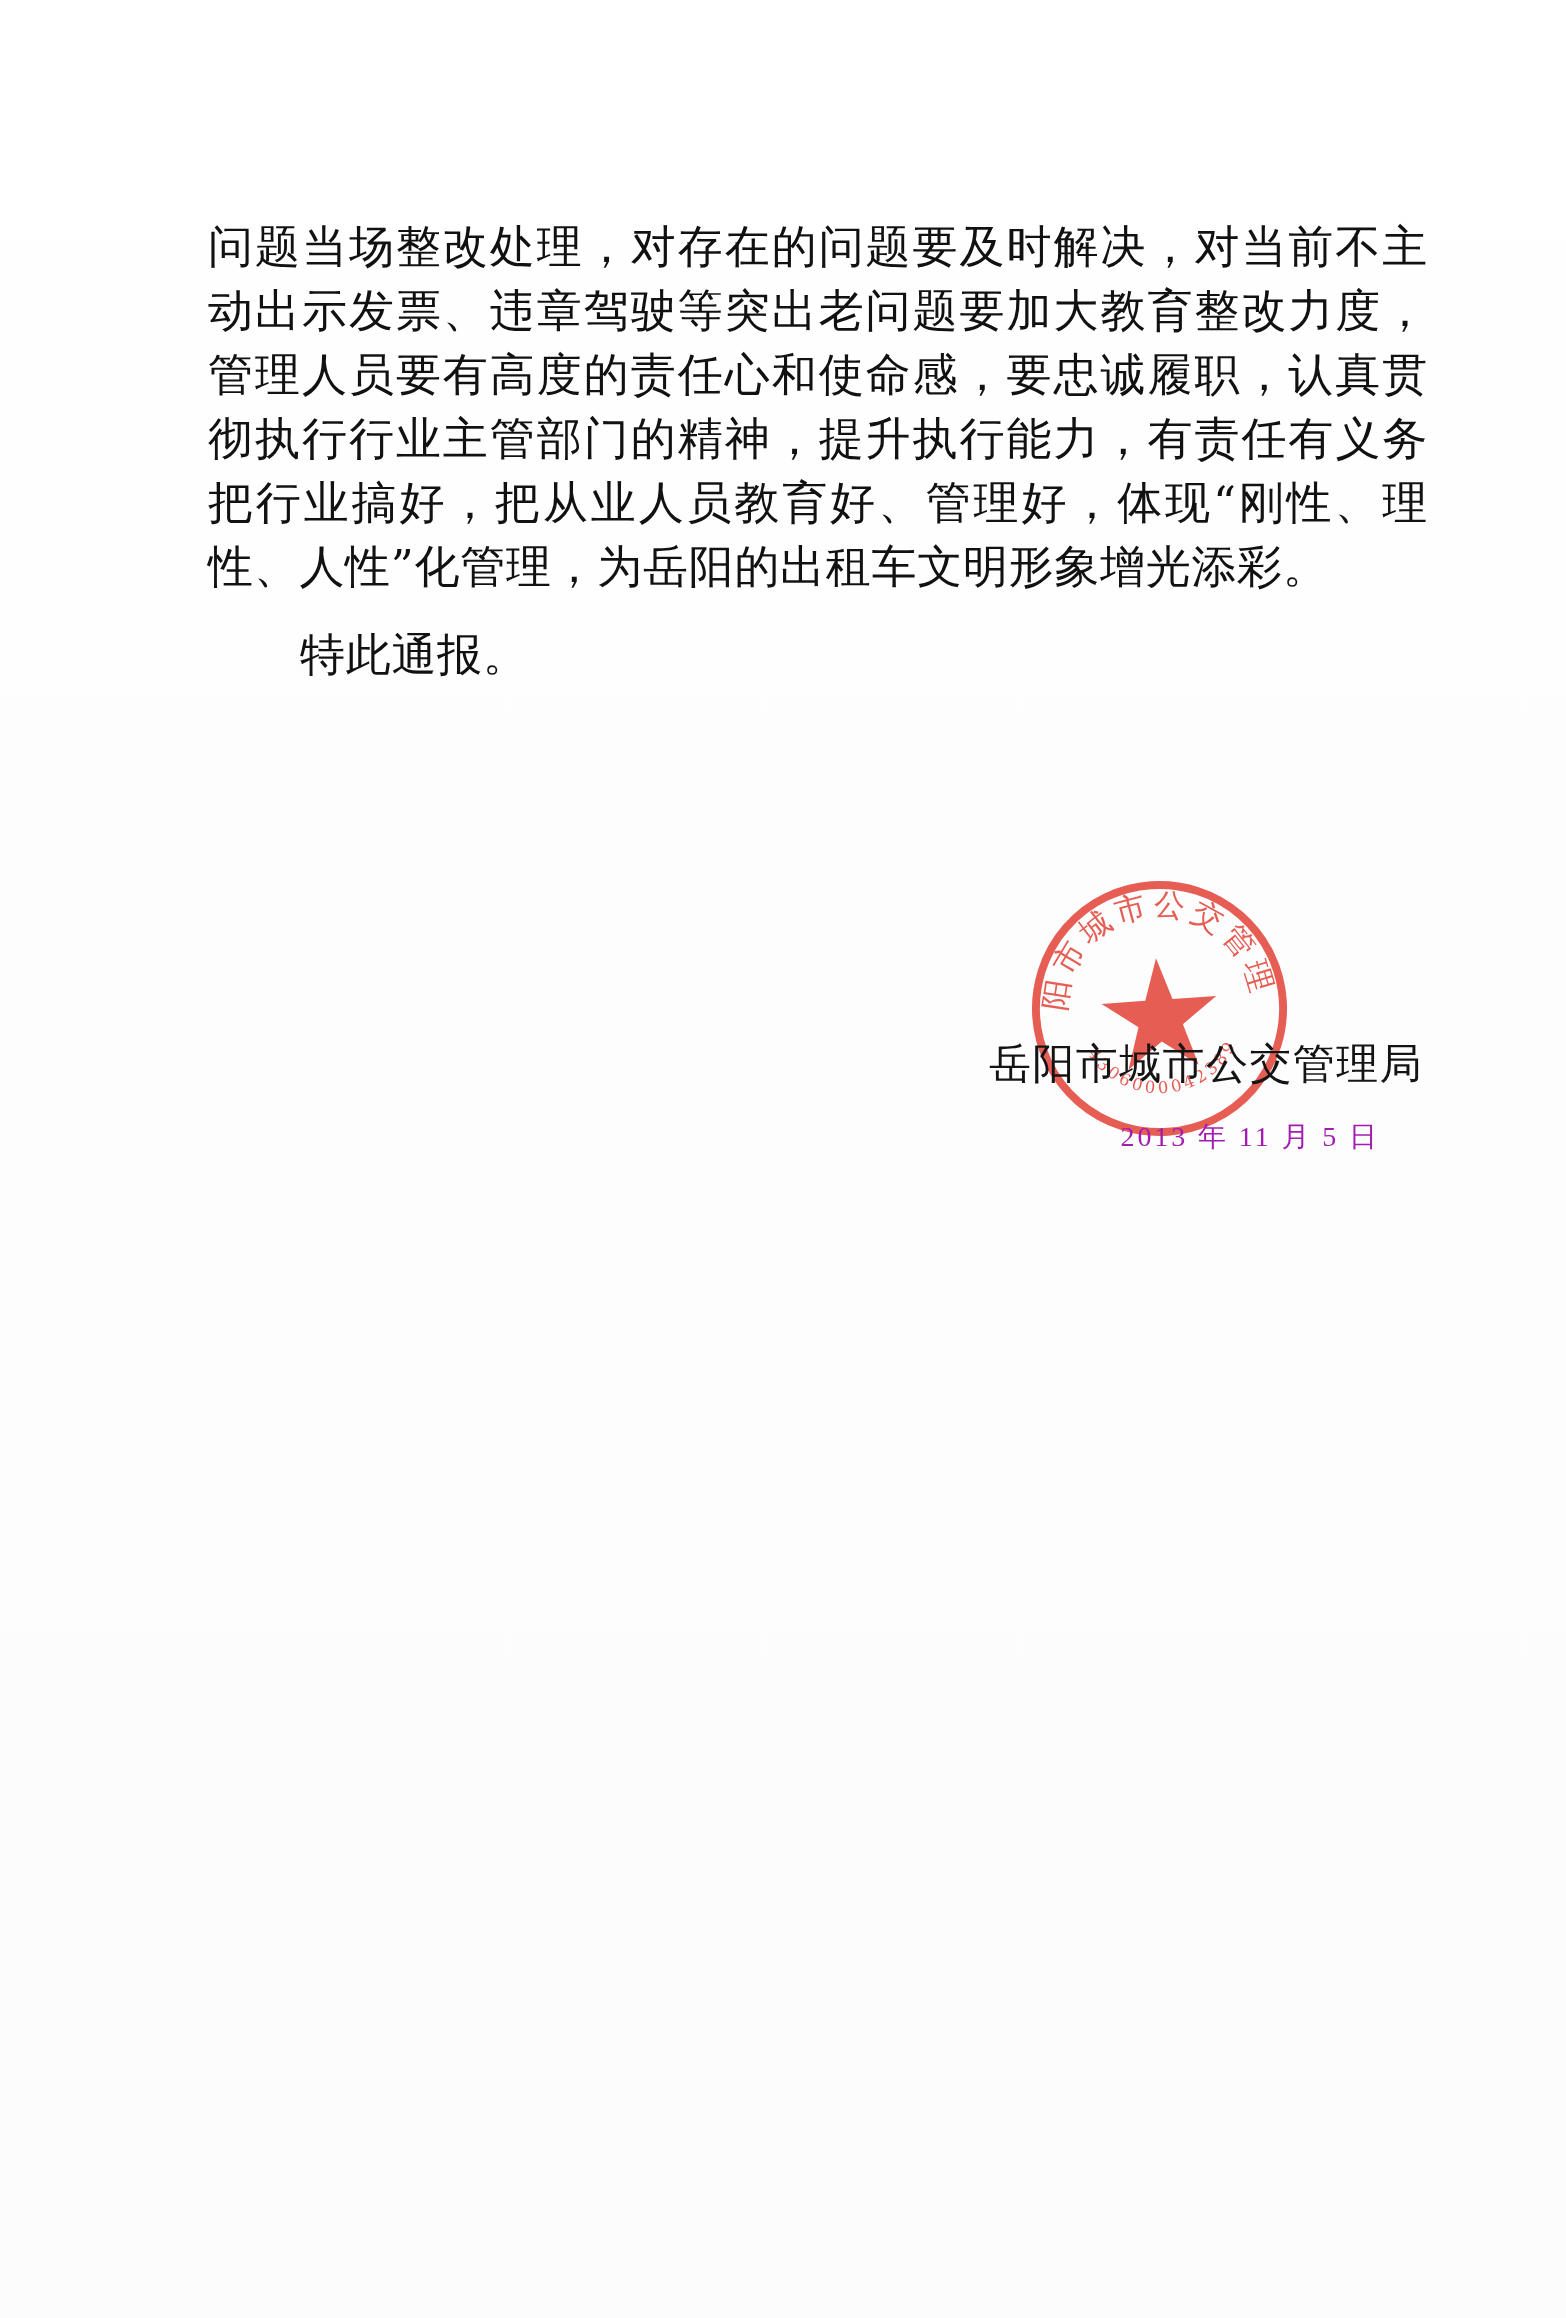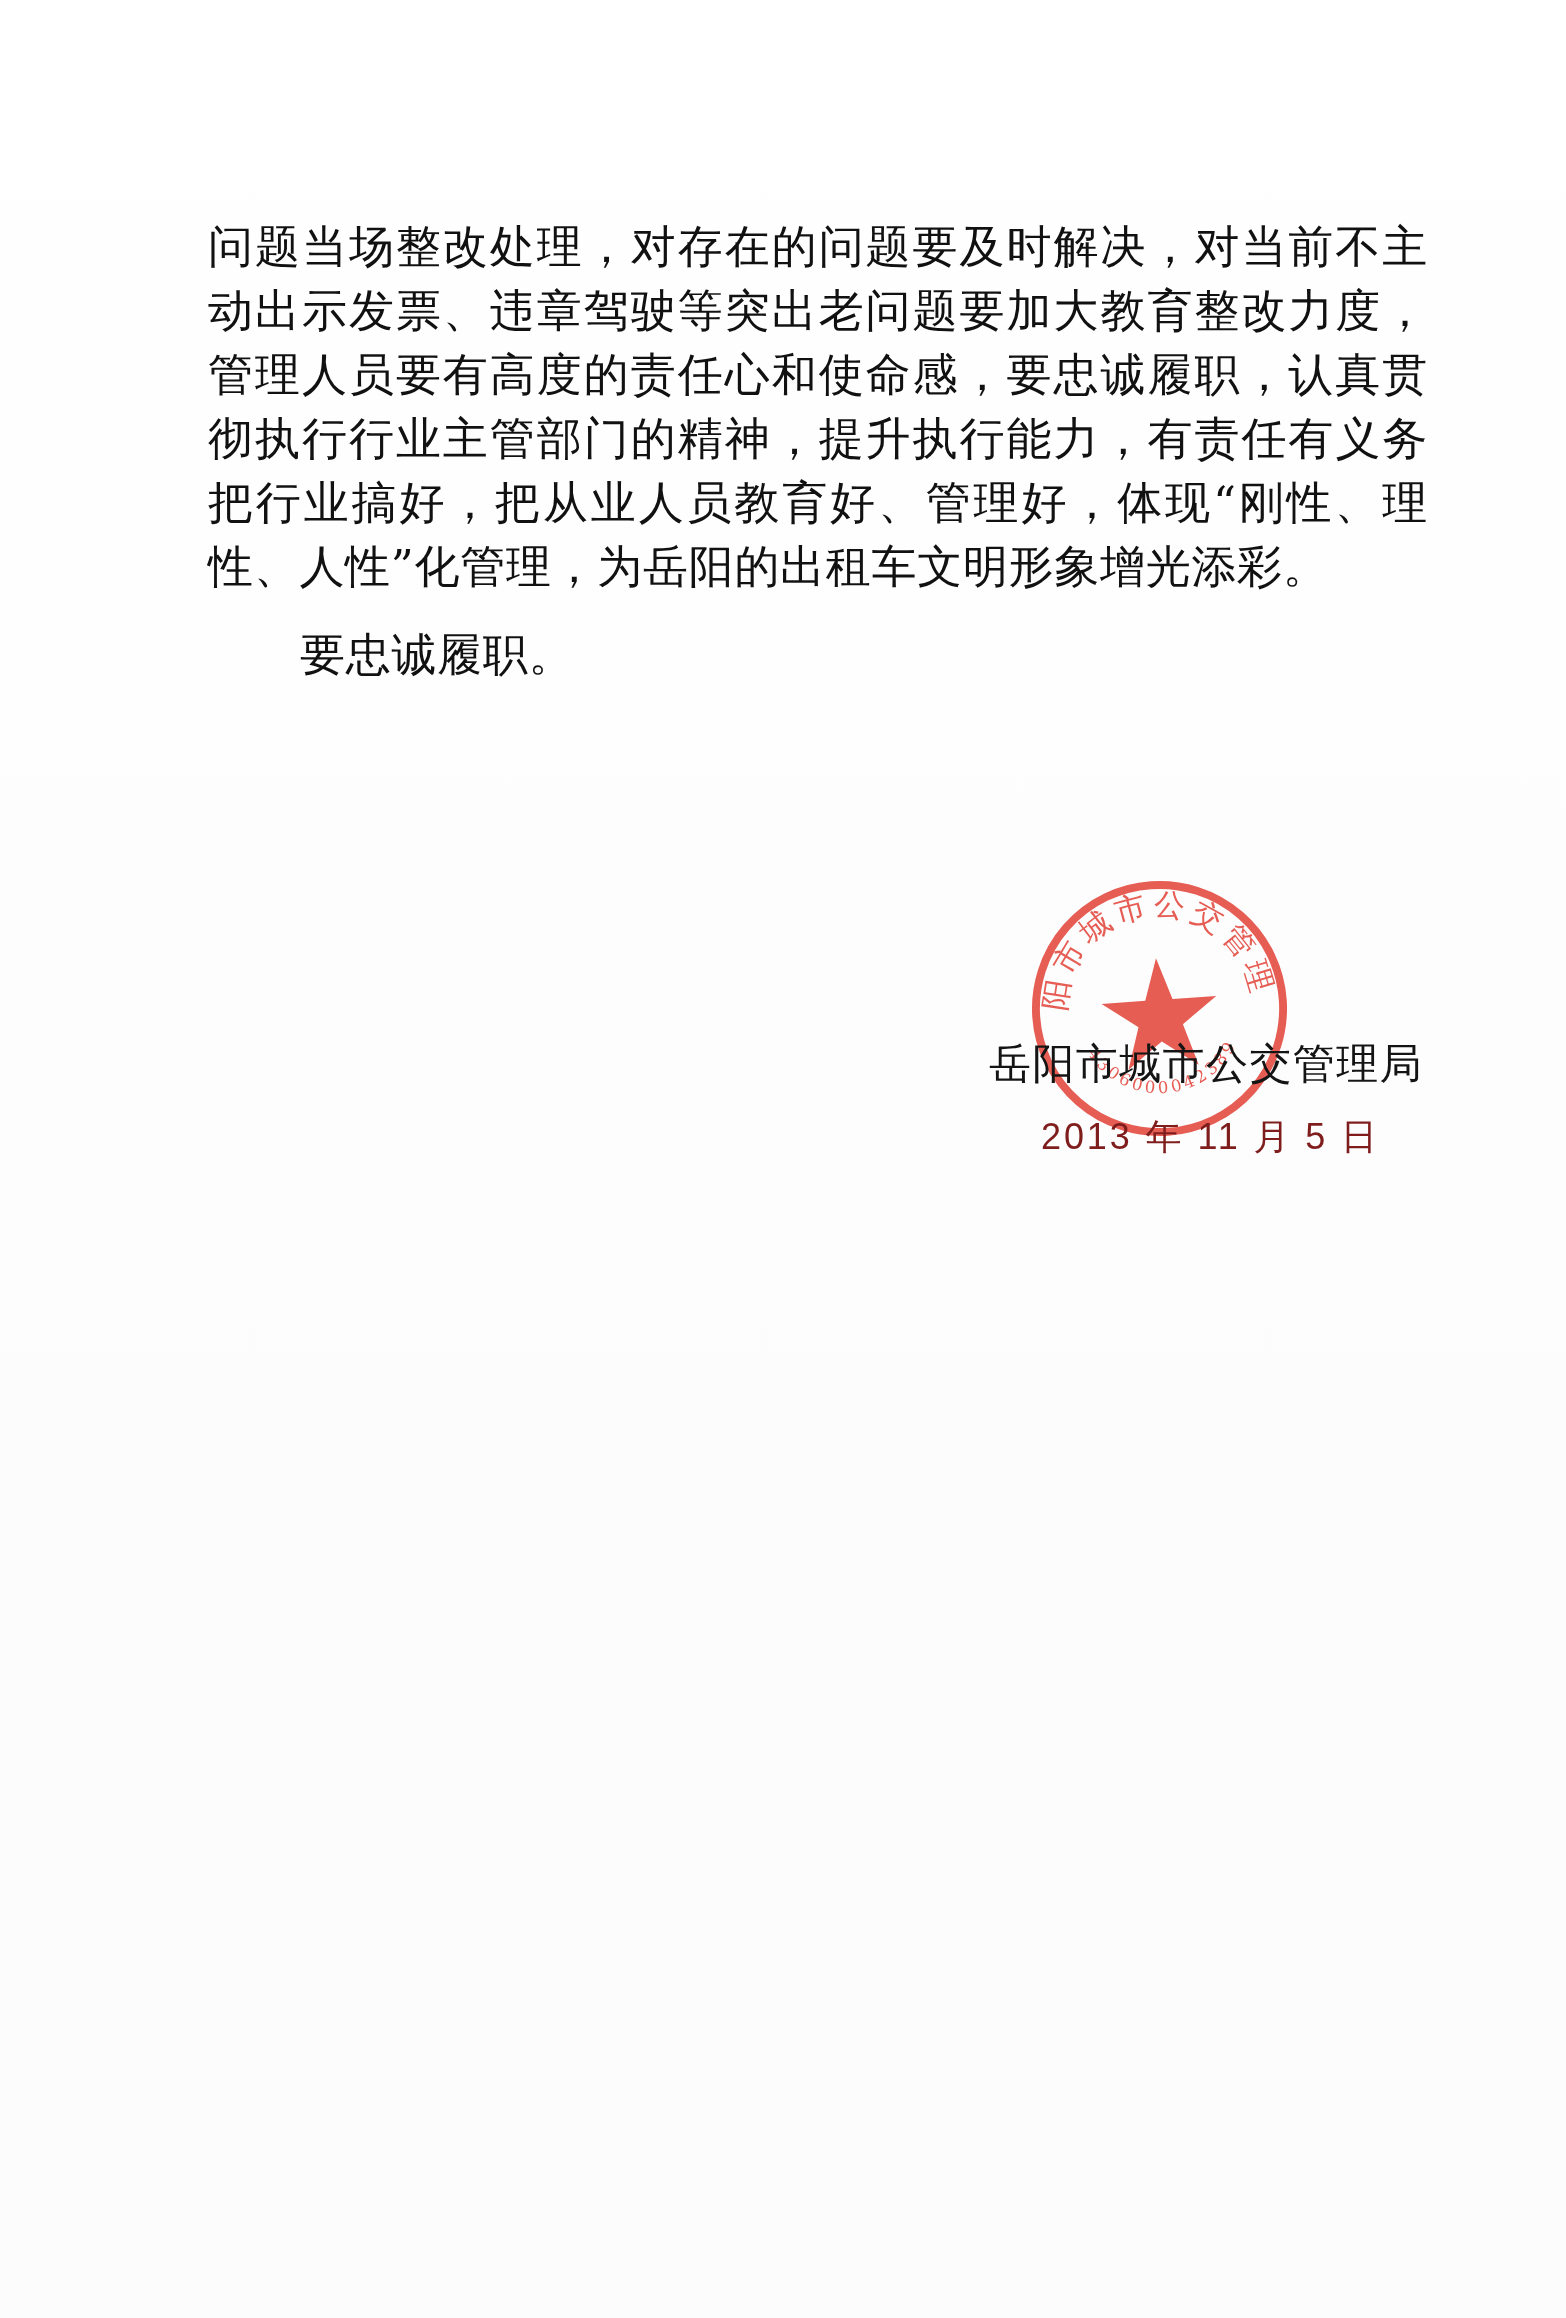--- a/index.html
+++ b/index.html
@@ -55,27 +55,27 @@
   }
   .sig-line {
     font-size: 42px;
     line-height: 75px;
     color: #141414;
     letter-spacing: 1.4px;
     white-space: nowrap;
     font-family: "DejaVu Serif", "Liberation Serif", serif;
   }
   .sig-date {
-    font-size: 36px;
+    font-size: 28px;
     line-height: 72px;
-    color: #7f1d1d;
+    color: #a21caf;
     letter-spacing: 2.9px;
     white-space: nowrap;
     padding-right: 43px;
-    font-family: Liberation Sans, sans-serif;
+    font-family: Liberation Serif, serif;
   }
 
   
   .seal {
     position: absolute;
     left: 1023px;
     top: 872px;
     width: 273px;
     height: 273px;
     opacity: 0.82;
@@ -87,21 +87,21 @@
   }
 </style>
 </head>
 <body>
 
 <div class="page">
   <div class="paper-tint"></div>
 
   <div class="body-block">
     <p class="para">问题当场整改处理，对存在的问题要及时解决，对当前不主动出示发票、违章驾驶等突出老问题要加大教育整改力度，管理人员要有高度的责任心和使命感，要忠诚履职，认真贯彻执行行业主管部门的精神，提升执行能力，有责任有义务把行业搞好，把从业人员教育好、管理好，体现“刚性、理性、人性”化管理，为岳阳的出租车文明形象增光添彩。</p>
-    <p class="para closing">要忠诚履职。</p>
+    <p class="para closing">特此通报。</p>
   </div>
 
   <div class="seal">
     <svg width="273" height="273" viewBox="0 0 380 380" xmlns="http://www.w3.org/2000/svg">
       <defs>
         <path id="sealTopArc" d="M 60,190 A 130,130 0 0 1 320,190" fill="none"></path>
         <path id="sealBottomArc" d="M 72,190 A 118,118 0 0 0 308,190" fill="none"></path>
       </defs>
       <circle cx="190" cy="190" r="172" fill="none" stroke="#e23a30" stroke-width="11"></circle>
       <text font-size="43" fill="#e23a30" letter-spacing="7">

